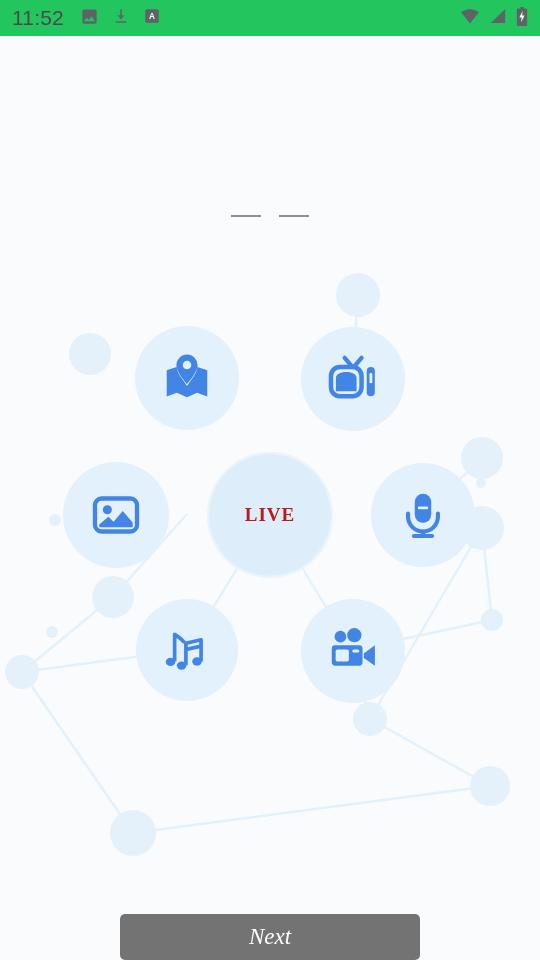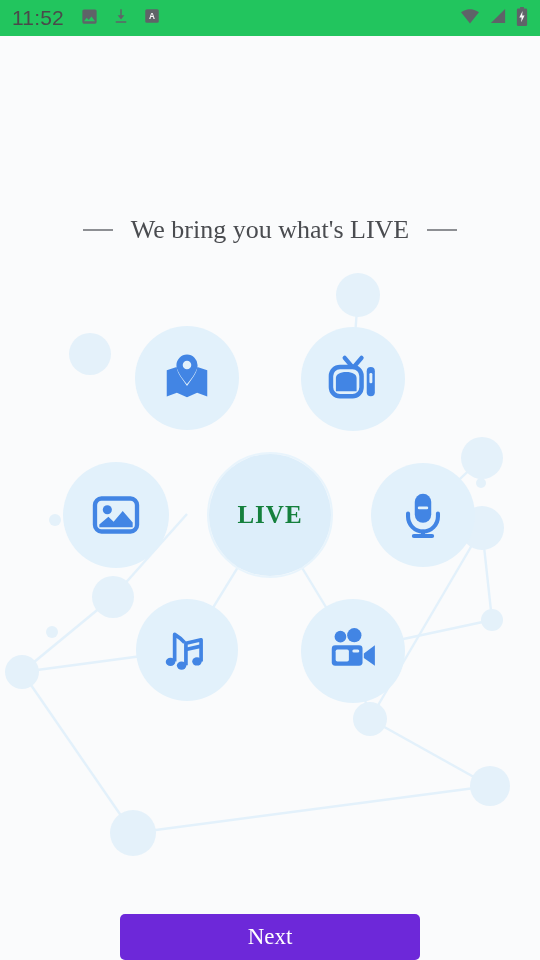--- a/index.html
+++ b/index.html
@@ -75,38 +75,38 @@
   .live-ring{
     position:absolute;
     left:207px; top:416px; width:126px; height:126px;
     border-radius:50%;
     border:2px solid #e8f4fc;
     background:transparent;
   }
   .live-text{
     font-family:"Liberation Serif", serif;
     font-weight:bold;
-    font-size:25px;
-    color:#15803d;
+    font-size:19px;
+    color:#b91c1c;
     letter-spacing:1px;
   }
 
   
   .next-btn{
     position:absolute;
     left:120px; top:914px;
     width:300px; height:46px;
-    background:#6d28d9;
+    background:#737373;
     border:none; border-radius:5px;
     color:#ffffff;
     font-family:"Liberation Serif", serif;
     font-size:23px;
     cursor:pointer;
     z-index:30;
-    display:flex; align-items:center; justify-content:center;
+    display:flex; align-items:center; justify-content:center;font-style:italic;
   }
 </style>
 </head>
 <body>
 
 <div class="statusbar">
   <span class="sb-time">11:52</span>
 
   <span class="sb-left-icons">
     <span class="sb-ico">
@@ -177,21 +177,20 @@
       <circle cx="490" cy="750" r="20" fill="#e4f1fa"></circle>
       <circle cx="133" cy="797" r="23" fill="#e4f1fa"></circle>
       <circle cx="55" cy="484" r="6" fill="#e4f1fa"></circle>
       <circle cx="52" cy="596" r="6" fill="#e4f1fa"></circle>
       <circle cx="481" cy="447" r="5" fill="#e4f1fa"></circle>
     </g>
 </svg>
 
 <div class="headline">
   <span class="dash"></span>
-  <span class="headline-text">We bring you what's LIVE</span>
   <span class="dash"></span>
 </div>
 
 <div class="cluster">
 
   <div class="bubble b-map">
     <span>
       <svg width="54" height="54" viewBox="0 0 24 24">
         <path fill="#4285e4" d="M3 20.2V8.6l4.4-1.5c.15 1.6.9 3 1.6 4.1L12 15.6l3-4.4c.7-1.1 1.45-2.5 1.6-4.1L21 8.6v11.6l-4.5-1.6L12 20.6l-4.5-2-4.5 1.6z"></path>
         <path fill="#4285e4" d="M12 1.6a4.7 4.7 0 0 0-4.7 4.7c0 3.2 4.7 8.4 4.7 8.4s4.7-5.2 4.7-8.4A4.7 4.7 0 0 0 12 1.6zm0 6.5a1.9 1.9 0 1 1 0-3.8 1.9 1.9 0 0 1 0 3.8z"></path>

